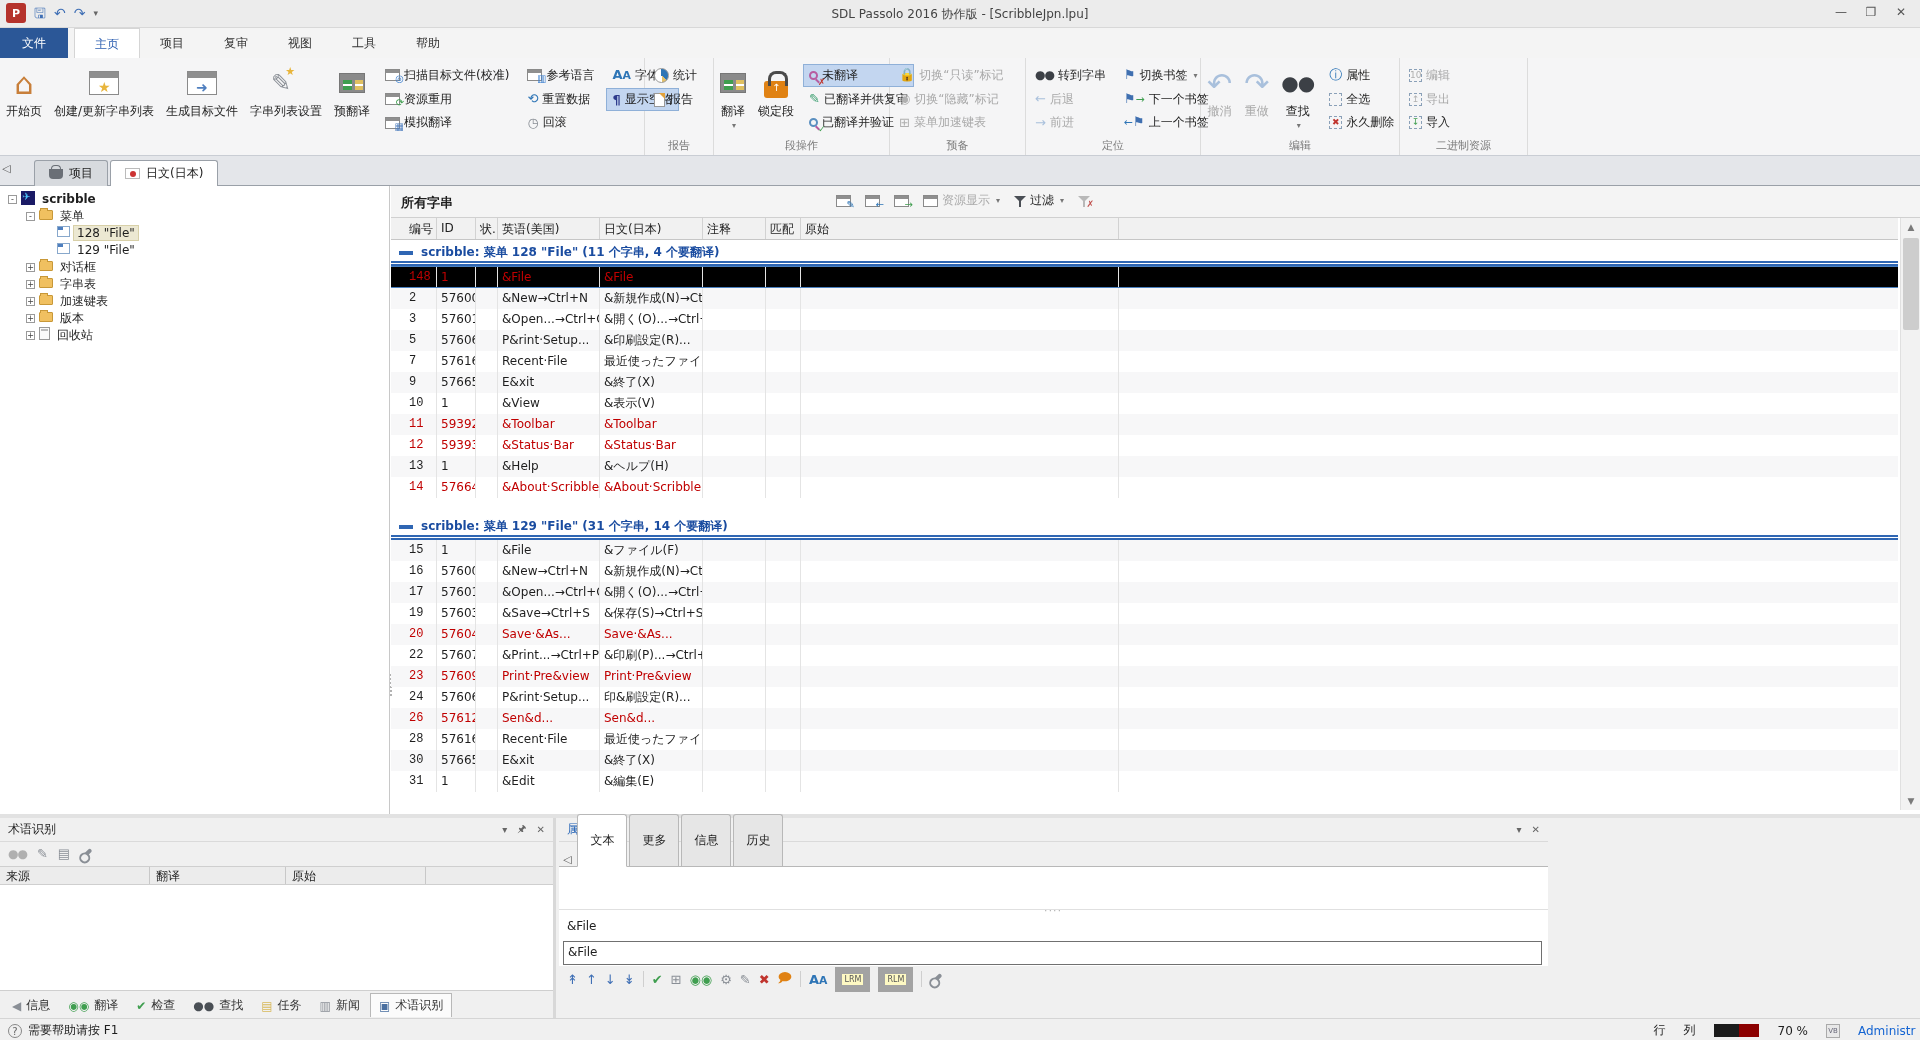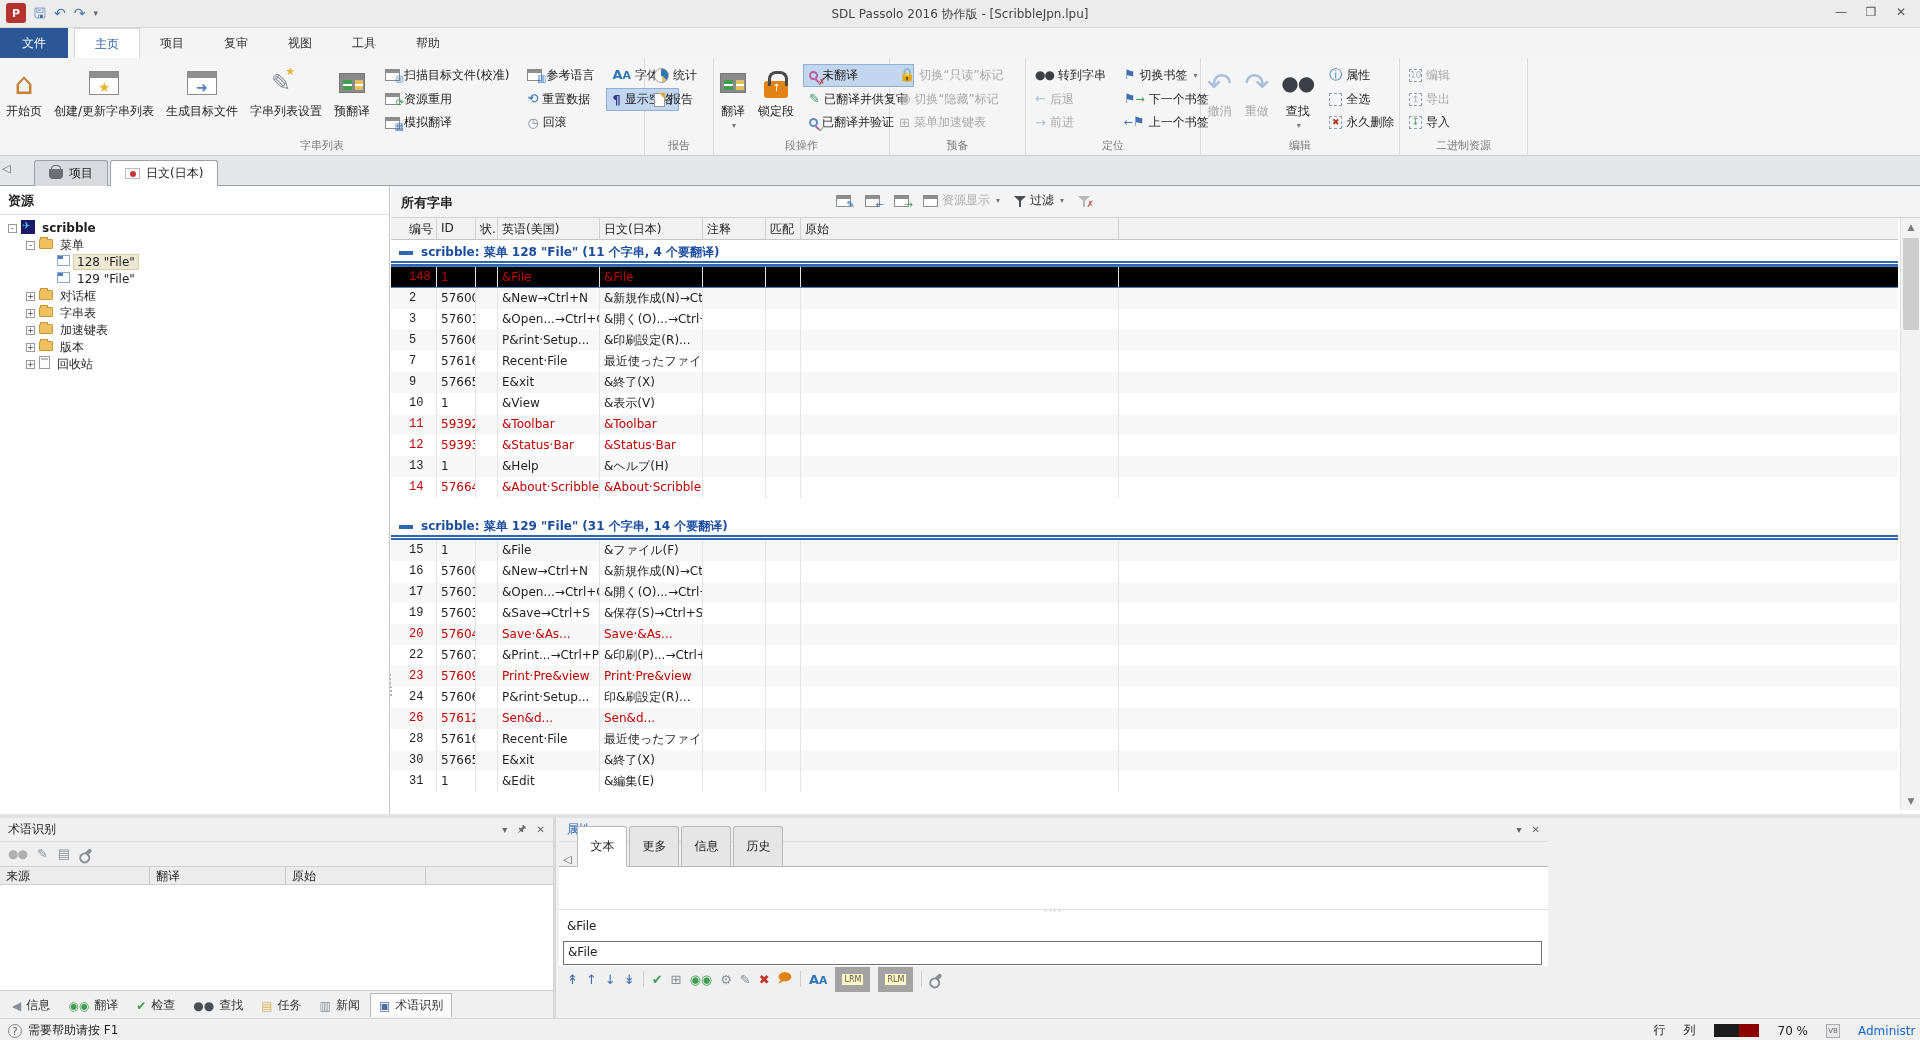--- a/index.html
+++ b/index.html
@@ -176,21 +176,21 @@
   .btab.active { background:#fbfbfb; border:1px solid #b8b8b8; border-bottom:none; }
   .tico13 { font-size:12px; line-height:12px; }
 
   
   #props { position:absolute; left:559px; top:0; right:0; height:200px; background:#f0f0f0; }
   #props .ptitle .txt { color:#1e5fb4; }
   #propinfo { height:24px; display:flex; align-items:center; padding:0 8px; gap:6px; background:#f7f7f7; border-bottom:1px solid #e0e0e0; }
   #propinfo b { font-size:12px; }
   #propinfo .mono { font-family:"DejaVu Sans Mono","Liberation Mono",monospace; font-size:11px; }
   #proptabs { height:25px; display:flex; align-items:flex-end; gap:2px; padding:0 4px; border-bottom:1px solid #b8b8b8; }
-  .ptab { padding:11px 12px; border:1px solid #b8b8b8; border-bottom:none; border-radius:3px 3px 0 0; background:#e6e6e6; }
+  .ptab { padding:17px 12px; border:1px solid #b8b8b8; border-bottom:none; border-radius:3px 3px 0 0; background:#e6e6e6; }
   .ptab.active { background:#fff; position:relative; top:1px; border-bottom:1px solid #fff; }
   #propbody { height:99px; background:#fff; position:relative; }
   #propsplit { position:absolute; left:0; right:0; top:42px; height:5px; border-top:1px solid #e0e0e0; text-align:center; color:#999; font-size:8px; line-height:4px; letter-spacing:2px; }
   #srcline { position:absolute; left:8px; top:52px; }
   #tgtbox { position:absolute; left:4px; right:6px; top:74px; height:24px; border:1px solid #707070; background:#fff; padding:3px 4px; }
   #proptools { height:26px; display:flex; align-items:center; gap:8px; padding:0 8px; }
   .ptool { color:#3f6fb5; font-size:13px; }
   .psep { width:1px; height:16px; background:#cfcfcf; }
   .lrm { font-size:8px; border:7px solid #a3a3a3; padding:1px 2px; color:#555; background:#fef9c3; }
 
@@ -308,21 +308,20 @@
         <div class="smbtn">
           <span class="glyph" style="color:#2e75b6;font-weight:bold">A<small>A</small></span>
           <span>字体</span>
         </div>
         <div class="smbtn hl">
           <span class="glyph" style="color:#2d3a8c;font-weight:bold">¶</span>
           <span>显示空格</span>
         </div>
       </div>
     </div>
-    <div class="rglabel">字串列表</div>
   </div>
 
   <div class="rgroup" style="left:645px;width:69px">
     <div class="rbody">
       <div class="smcol">
         <div class="smbtn">
           <span class="ipie"></span>
           <span>统计</span>
         </div>
         <div class="smbtn">
@@ -488,21 +487,20 @@
   </div>
   <div class="dtab active" style="left:110px">
     <span class="jflag"></span>
     <span>日文(日本)</span>
   </div>
 </div>
 
 <div id="main">
 
   <div id="sidebar">
-    <div id="restitle">资源</div>
     <div id="tree">
         <div class="trow root" style="padding-left: 6px;">
           <span class="texp">-</span>
           <span class="tico"><span class="appico"></span></span>
           <span class="tlabel">scribble</span>
         </div>
         <div class="trow" style="padding-left: 24px;">
           <span class="texp">-</span>
           <span class="tico"><span class="folder"></span></span>
           <span class="tlabel">菜单</span>

